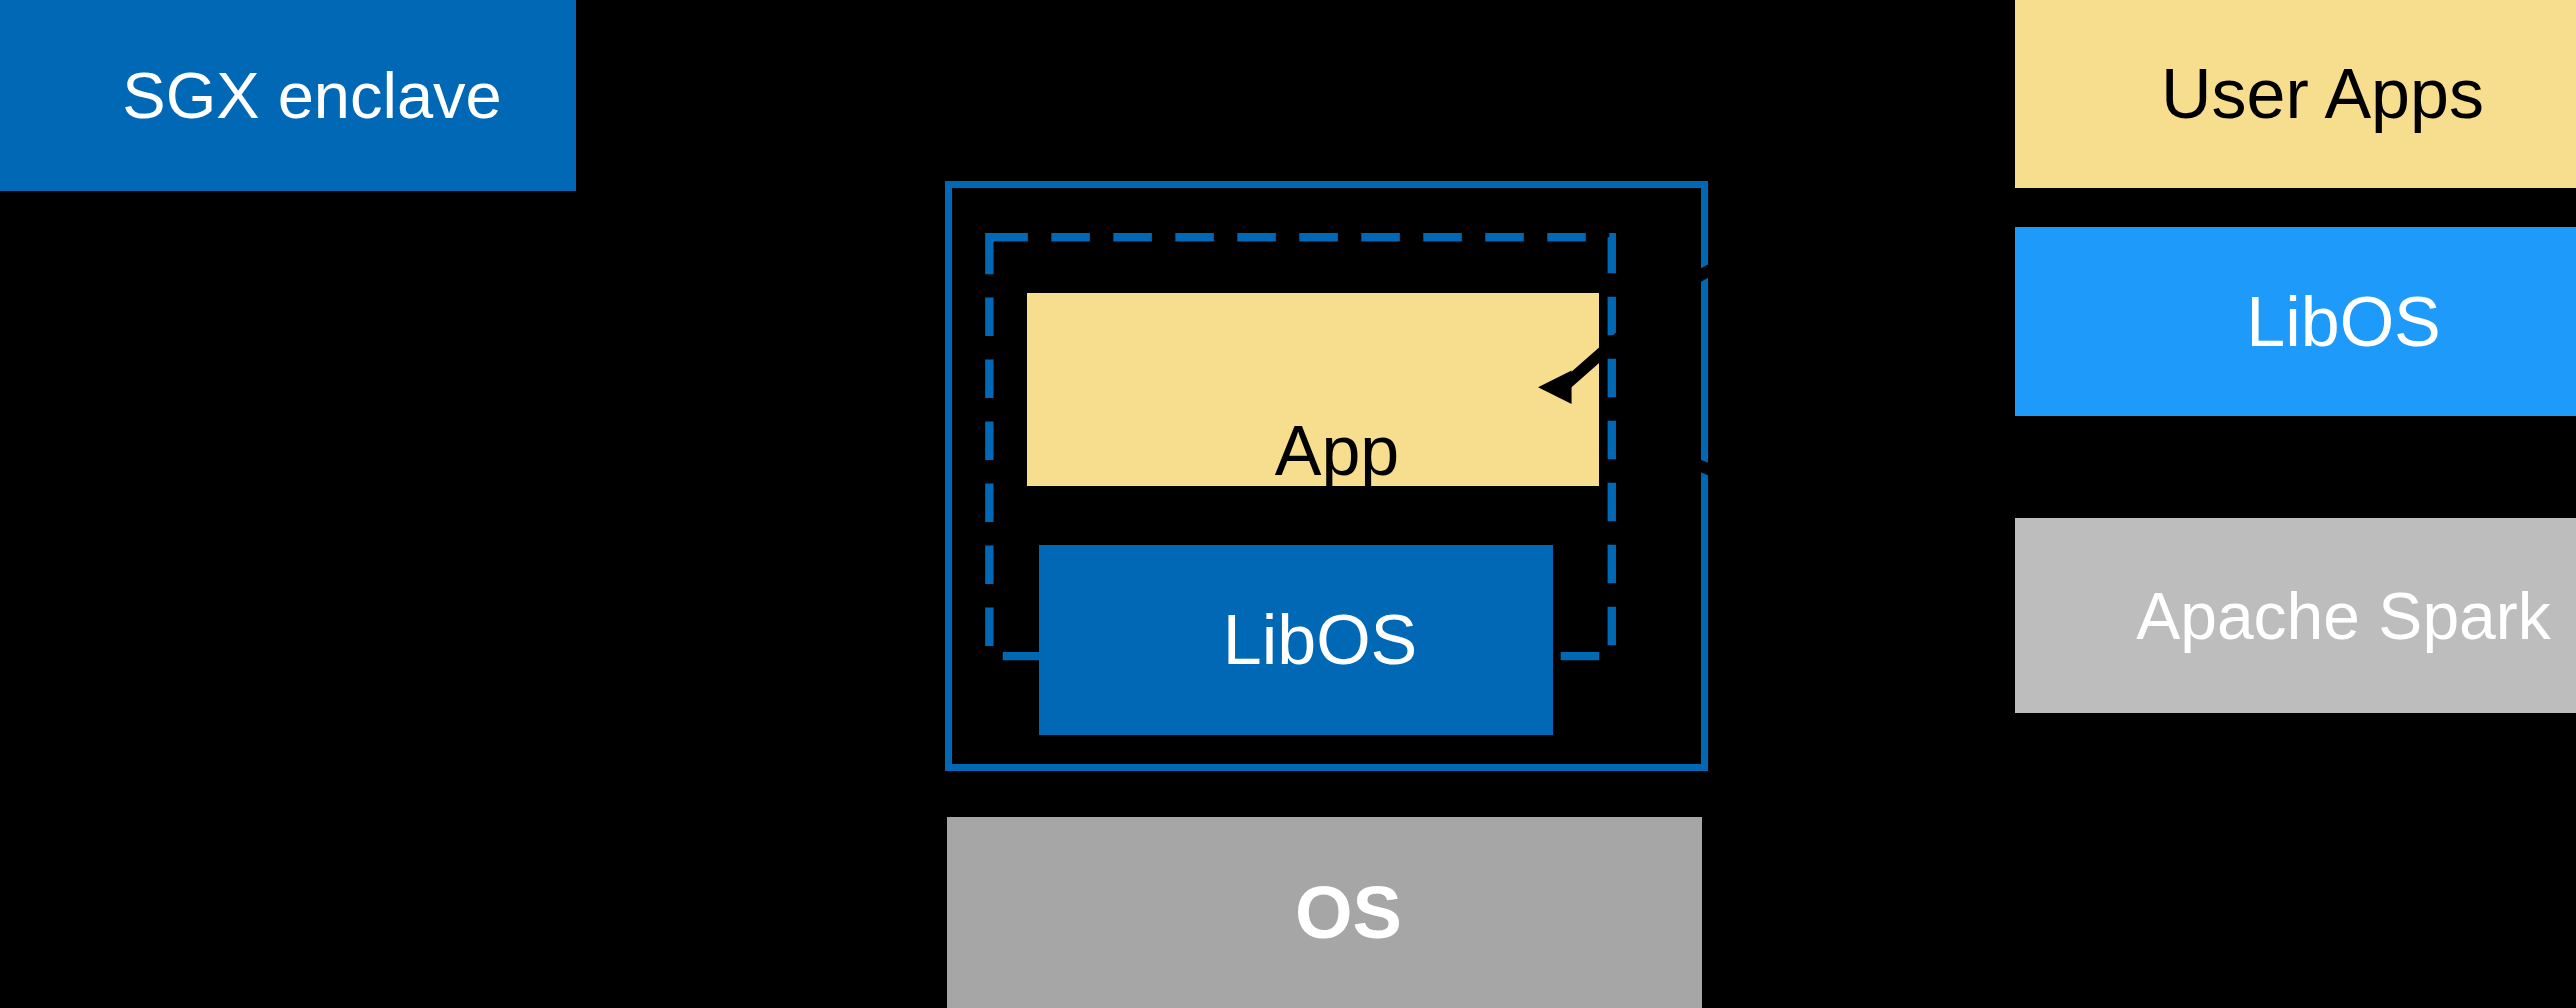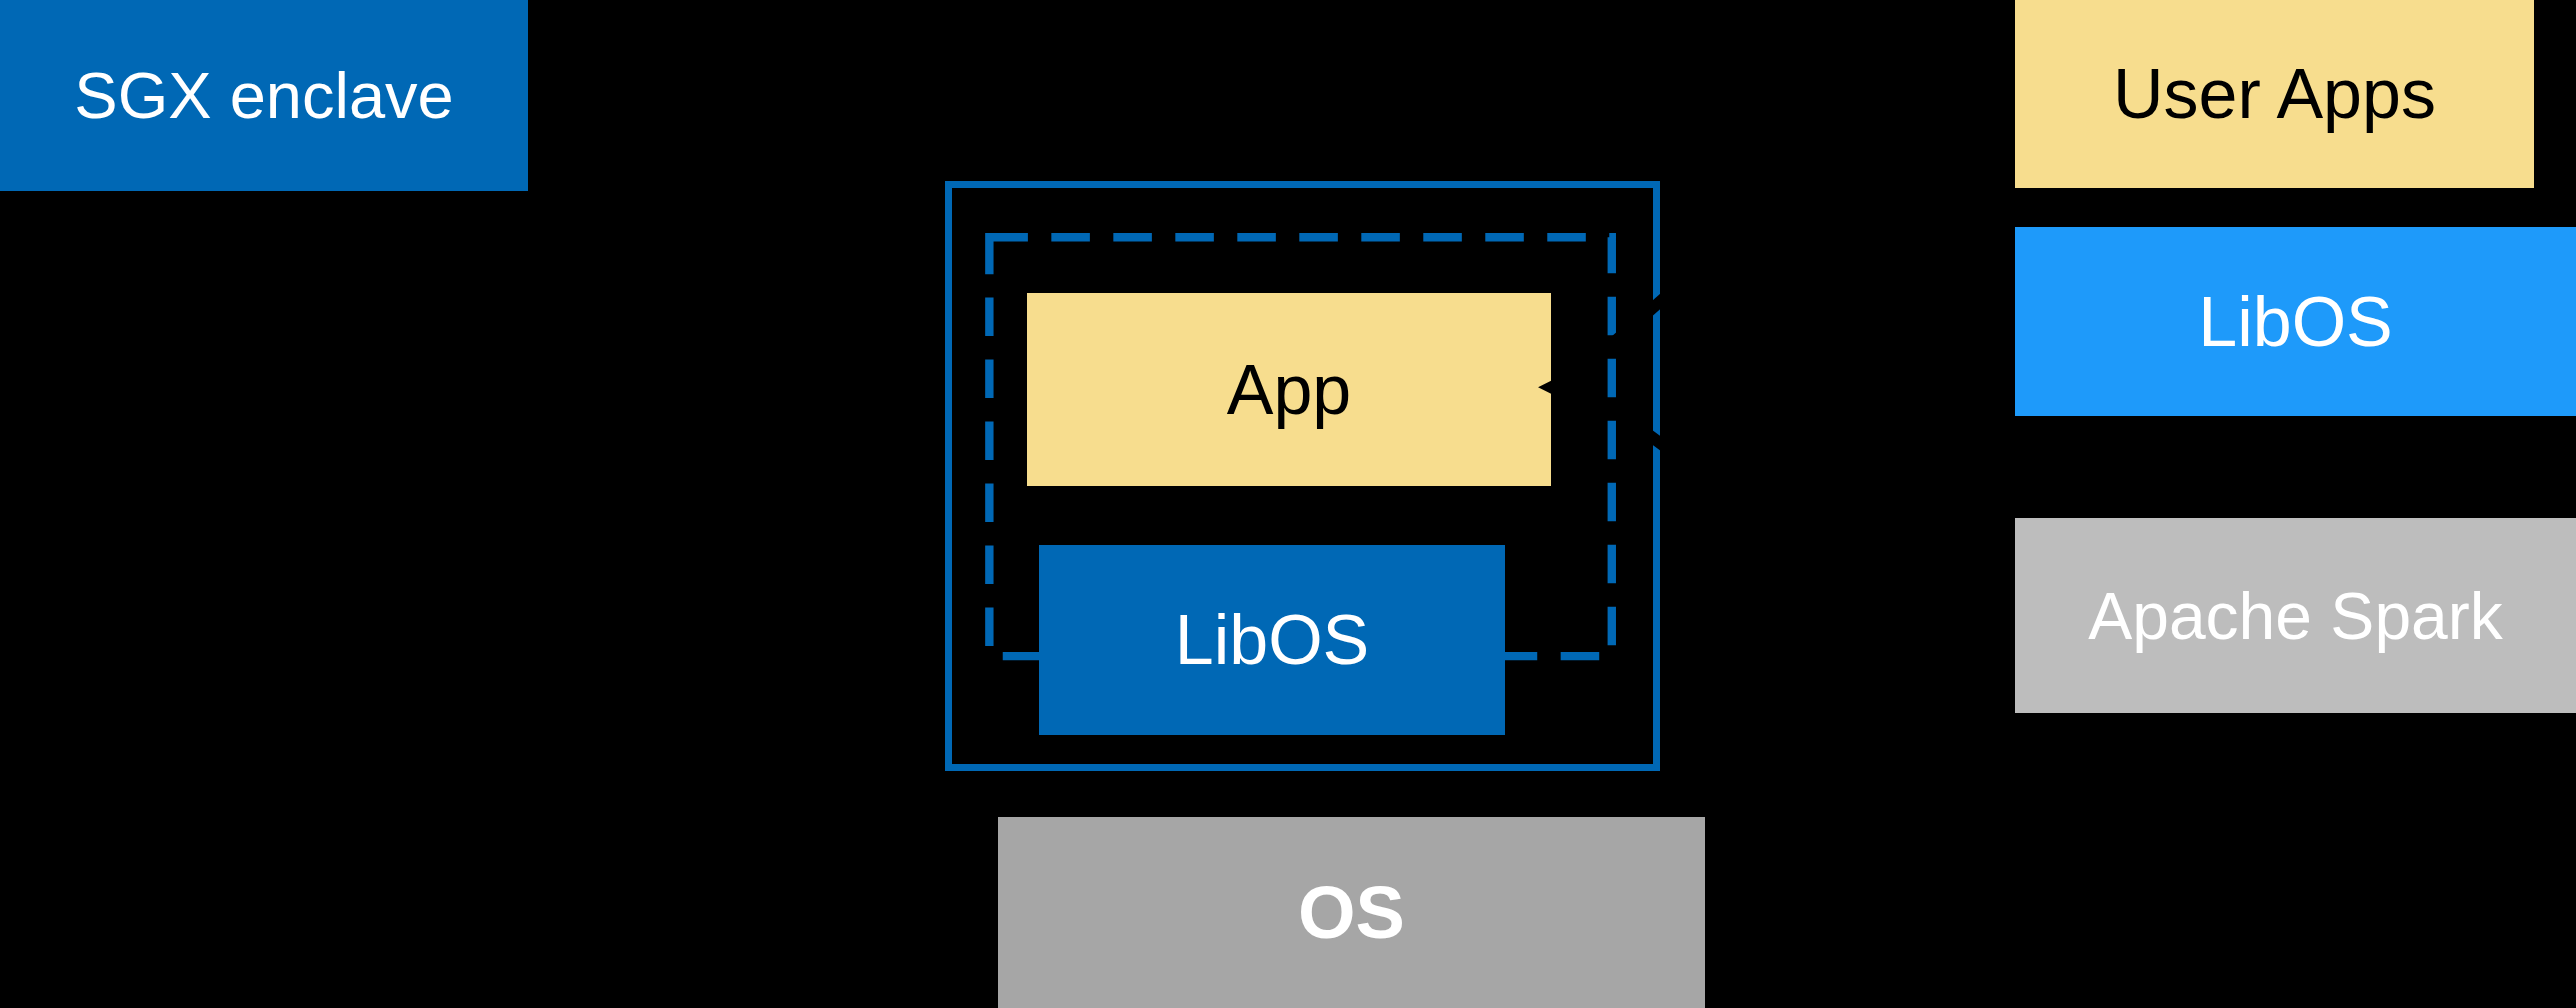--- a/index.html
+++ b/index.html
@@ -5,30 +5,30 @@
 <style>
   html,body{margin:0;padding:0;background:#000;}
   #canvas{
     position:relative; width:2576px; height:1009px;
     background:#000; overflow:hidden;
     font-family:"Liberation Sans", sans-serif;
   }
   .layer{position:absolute;left:0;top:0;width:2576px;height:1009px;pointer-events:none;}
   .box{
     position:absolute; display:flex; align-items:center; justify-content:center;
-    line-height:1; white-space:nowrap;
+    line-height:1; white-space:nowrap;padding-left:48px;
   }
   .label{display:block;}
   
   .sgx{left:0;top:500;width:528px;height:191px;background:#0068b5;color:#fff;font-size:65px;}
   
   .host{left:945px;top:181px;width:701px;height:576px;border:7.5px solid #0068b5;background:transparent;}
-  .app{left:1027px;top:293px;width:524px;height:193px;background:#f7dd8e;color:#000;font-size:70px;}
+  .app{left:1027px;top:293px;width:524px;height:193px;background:#f7dd8e;color:#000;font-size:70px;align-items:flex-end;}
   .libos{left:1039px;top:545px;width:466px;height:190px;background:#0068b5;color:#fff;font-size:70px;}
-  .os{left:998px;top:817px;width:707px;height:192px;background:#a6a6a6;color:#fff;font-size:74px;font-weight:700;justify-content:center;}
+  .os{left:947px;top:817px;width:707px;height:192px;background:#a6a6a6;color:#fff;font-size:74px;font-weight:700;justify-content:center;}
   
   .userapps{left:2015px;top:0;width:519px;height:188px;background:#f7dd8e;color:#000;font-size:70px;}
   .bigdl{left:2015px;top:227px;width:561px;height:189px;background:#1e9afa;color:#fff;font-size:70px;}
   .spark{left:2015px;top:477px;width:561px;height:195px;background:#bdbdbd;color:#fff;font-size:66px;margin-top:41px;}
 </style>
 </head>
 <body>
 
 <div id="canvas">
 

